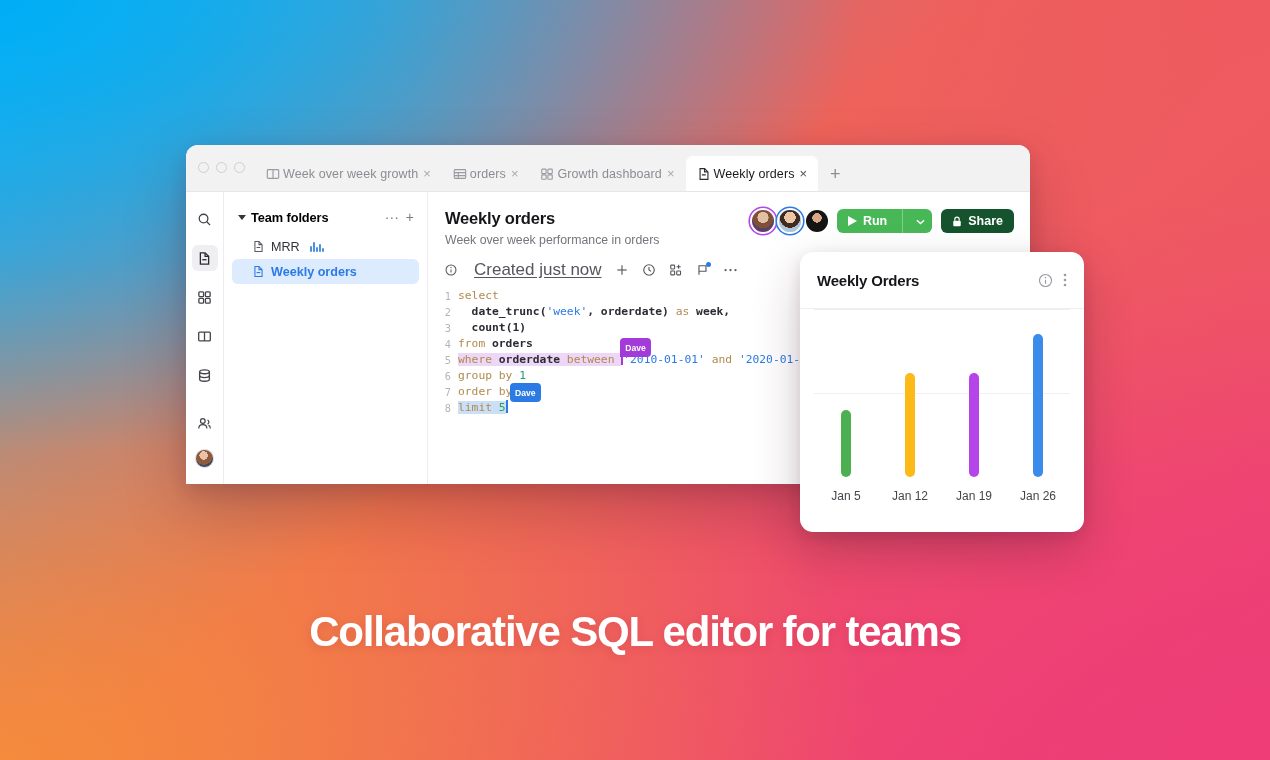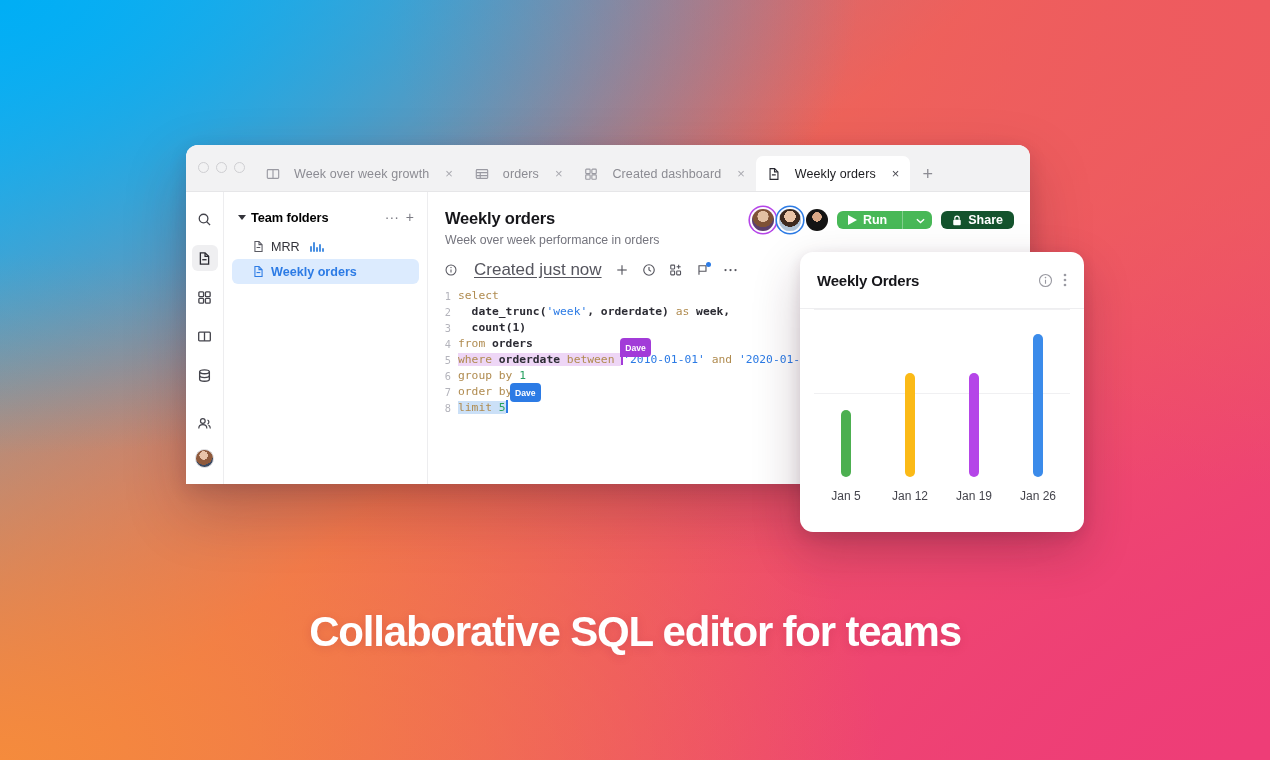--- a/index.html
+++ b/index.html
@@ -27,21 +27,21 @@
 
   
   .tabbar {
     height:47px; background:#F2F2F3;
     display:flex; align-items:flex-end; padding-left:10px;
     border-bottom:1px solid #E6E6E8;
   }
   .lights { display:flex; gap:7px; align-items:center; height:47px; padding:0 10px 0 2px; }
   .light { width:11px; height:11px; border-radius:50%; border:1.3px solid #CFCFD2; }
   .tab {
-    display:flex; align-items:center; gap:14px;
+    display:flex; align-items:center; gap:3px;
     height:35px; padding:0 11px; border-radius:7px 7px 0 0;
     font-size:12.5px; color:#8C8C93; white-space:nowrap; cursor:default;
   }
   .tab .tlabel { letter-spacing:.1px; }
   .tab.active { background:#fff; color:#1B1B1F; font-weight:500; }
   .tab .xclose { font-size:13px; color:#A9A9AF; line-height:1; margin-left:2px; }
   .tab.active .xclose { color:#4A4A52; }
   .tab-add { font-size:18px; color:#8C8C93; padding:0 12px 8px 12px; line-height:1; }
   .ticon { width:14px; height:14px; flex:none; display:block; }
 
@@ -96,21 +96,21 @@
 
   .doc-actions { position:absolute; top:17px; right:16px; display:flex; align-items:center; gap:9px; }
   .avatars { display:flex; align-items:center; gap:5px; }
   .av { width:22px; height:22px; border-radius:50%; flex:none; }
   .av.ring-p { box-shadow:0 0 0 2px #fff, 0 0 0 3.6px #B545E8; }
   .av.ring-b { box-shadow:0 0 0 2px #fff, 0 0 0 3.6px #2C7BE5; }
   .av1 { background:radial-gradient(circle at 50% 34%,#E3C0A3 0 30%,#7E5136 31% 58%,#5B3F6B 59% 100%); }
   .av2 { background:radial-gradient(circle at 50% 34%,#EBC5A6 0 31%,#3E2A1E 32% 56%,#AFC3D6 57% 100%); }
   .av3 { background:radial-gradient(circle at 50% 36%,#D9A887 0 26%,#141414 27% 100%); }
   .btn {
-    height:18px; border-radius:6px; display:flex; align-items:center;
+    height:24px; border-radius:6px; display:flex; align-items:center;
     color:#fff; font-size:12.5px; font-weight:600; padding:0 11px; gap:6px;
   }
   .btn-run { background:#48B857; padding-right:0; }
   .btn-run .divider { width:1px; height:26px; background:rgba(255,255,255,.32); margin-left:9px; }
   .btn-run .caret { padding:0 7px; font-size:10px; }
   .btn-share { background:#14532d; }
 
   .toolbar { display:flex; align-items:center; gap:13px; padding:11px 0 0 17px; height:34px; }
   .tb-created { display:flex; align-items:center; gap:17px; font-size:17px; color:#55555E; }
   .tb-created .lbl { text-decoration:underline; text-underline-offset:2px; }
@@ -202,21 +202,21 @@
       <span class="xclose">×</span>
     </div>
 
     <div class="tab">
       <svg class="ticon" viewBox="0 0 16 16" fill="none" stroke="#9A9AA2" stroke-width="1.3">
         <rect x="2" y="2.5" width="5" height="5" rx=".8"></rect>
           <rect x="9" y="2.5" width="5" height="5" rx=".8"></rect>
         <rect x="2" y="9" width="5" height="5" rx=".8"></rect>
           <rect x="9" y="9" width="5" height="5" rx=".8"></rect>
       </svg>
-      <span class="tlabel">Created dashboard</span>
+      <span class="tlabel">Growth dashboard</span>
       <span class="xclose">×</span>
     </div>
 
     <div class="tab active">
       <svg class="ticon" viewBox="0 0 16 16" fill="none" stroke="#2B2B33" stroke-width="1.3">
         <path d="M3.5 1.8h5.2L12.5 5.6v8.6h-9z"></path>
           <path d="M8.6 1.9v3.7h3.8"></path>
           <line x1="5.6" y1="9" x2="10" y2="9"></line>
       </svg>
       <span class="tlabel">Weekly orders</span>

